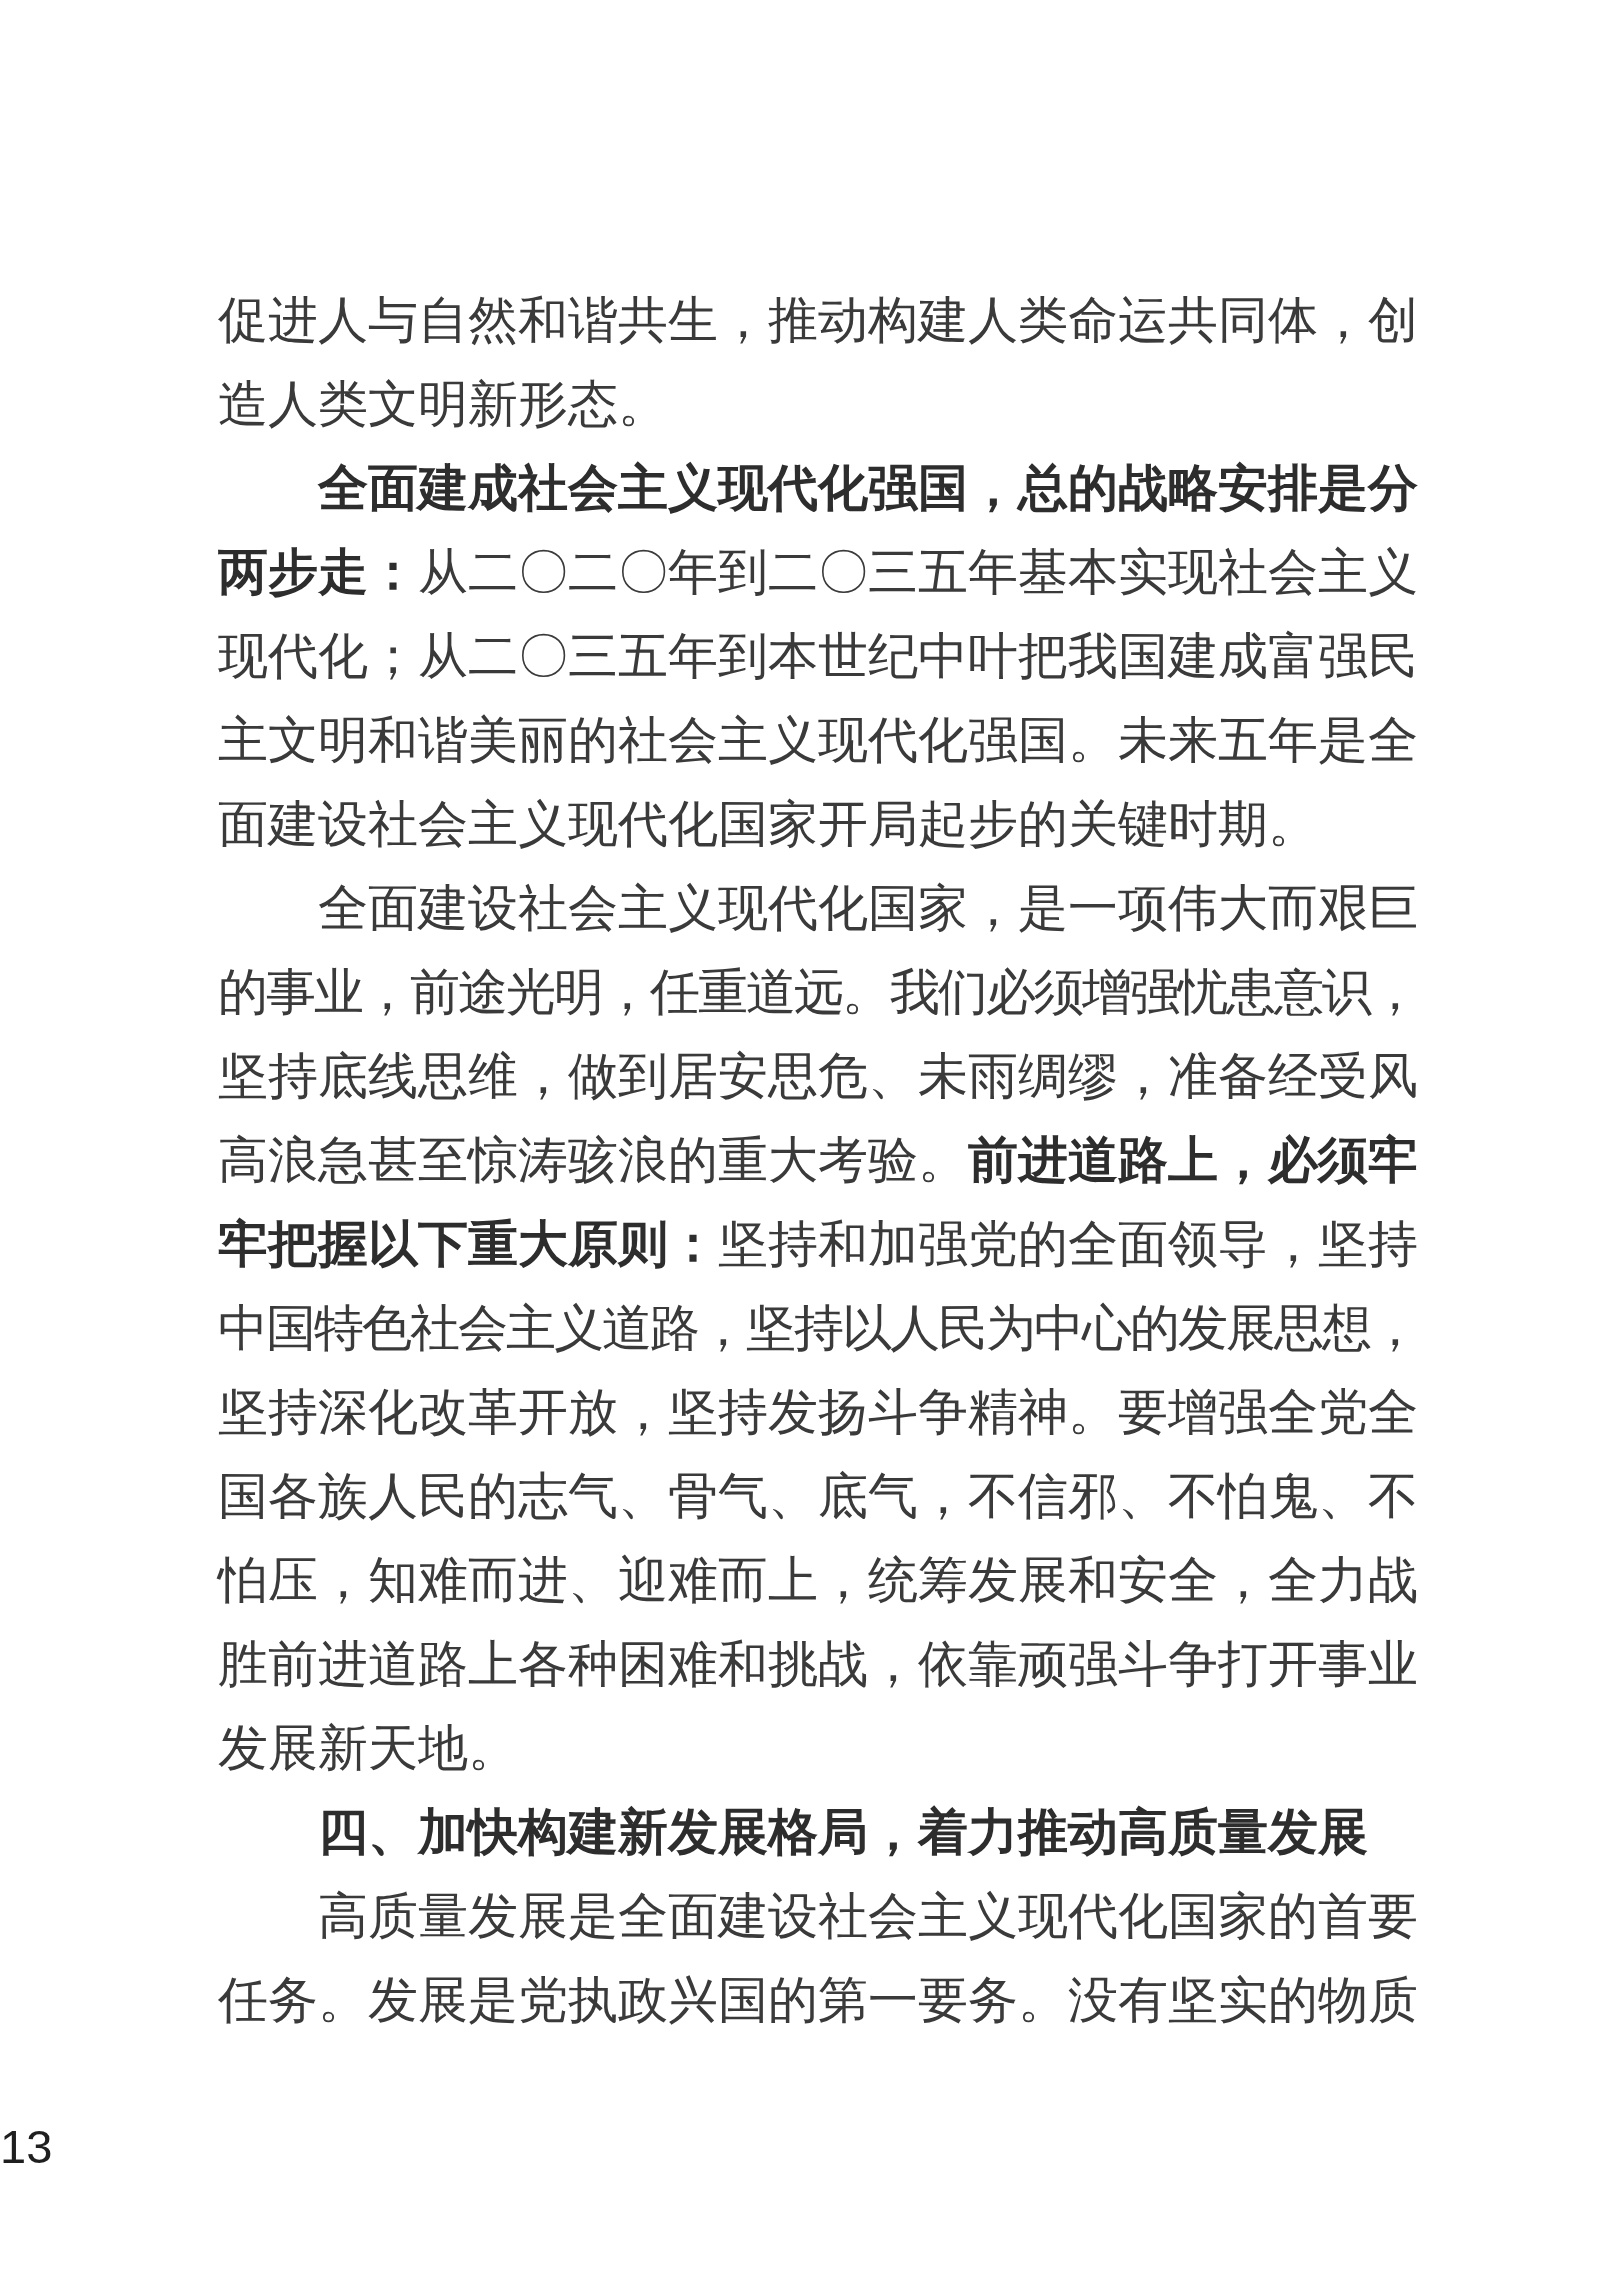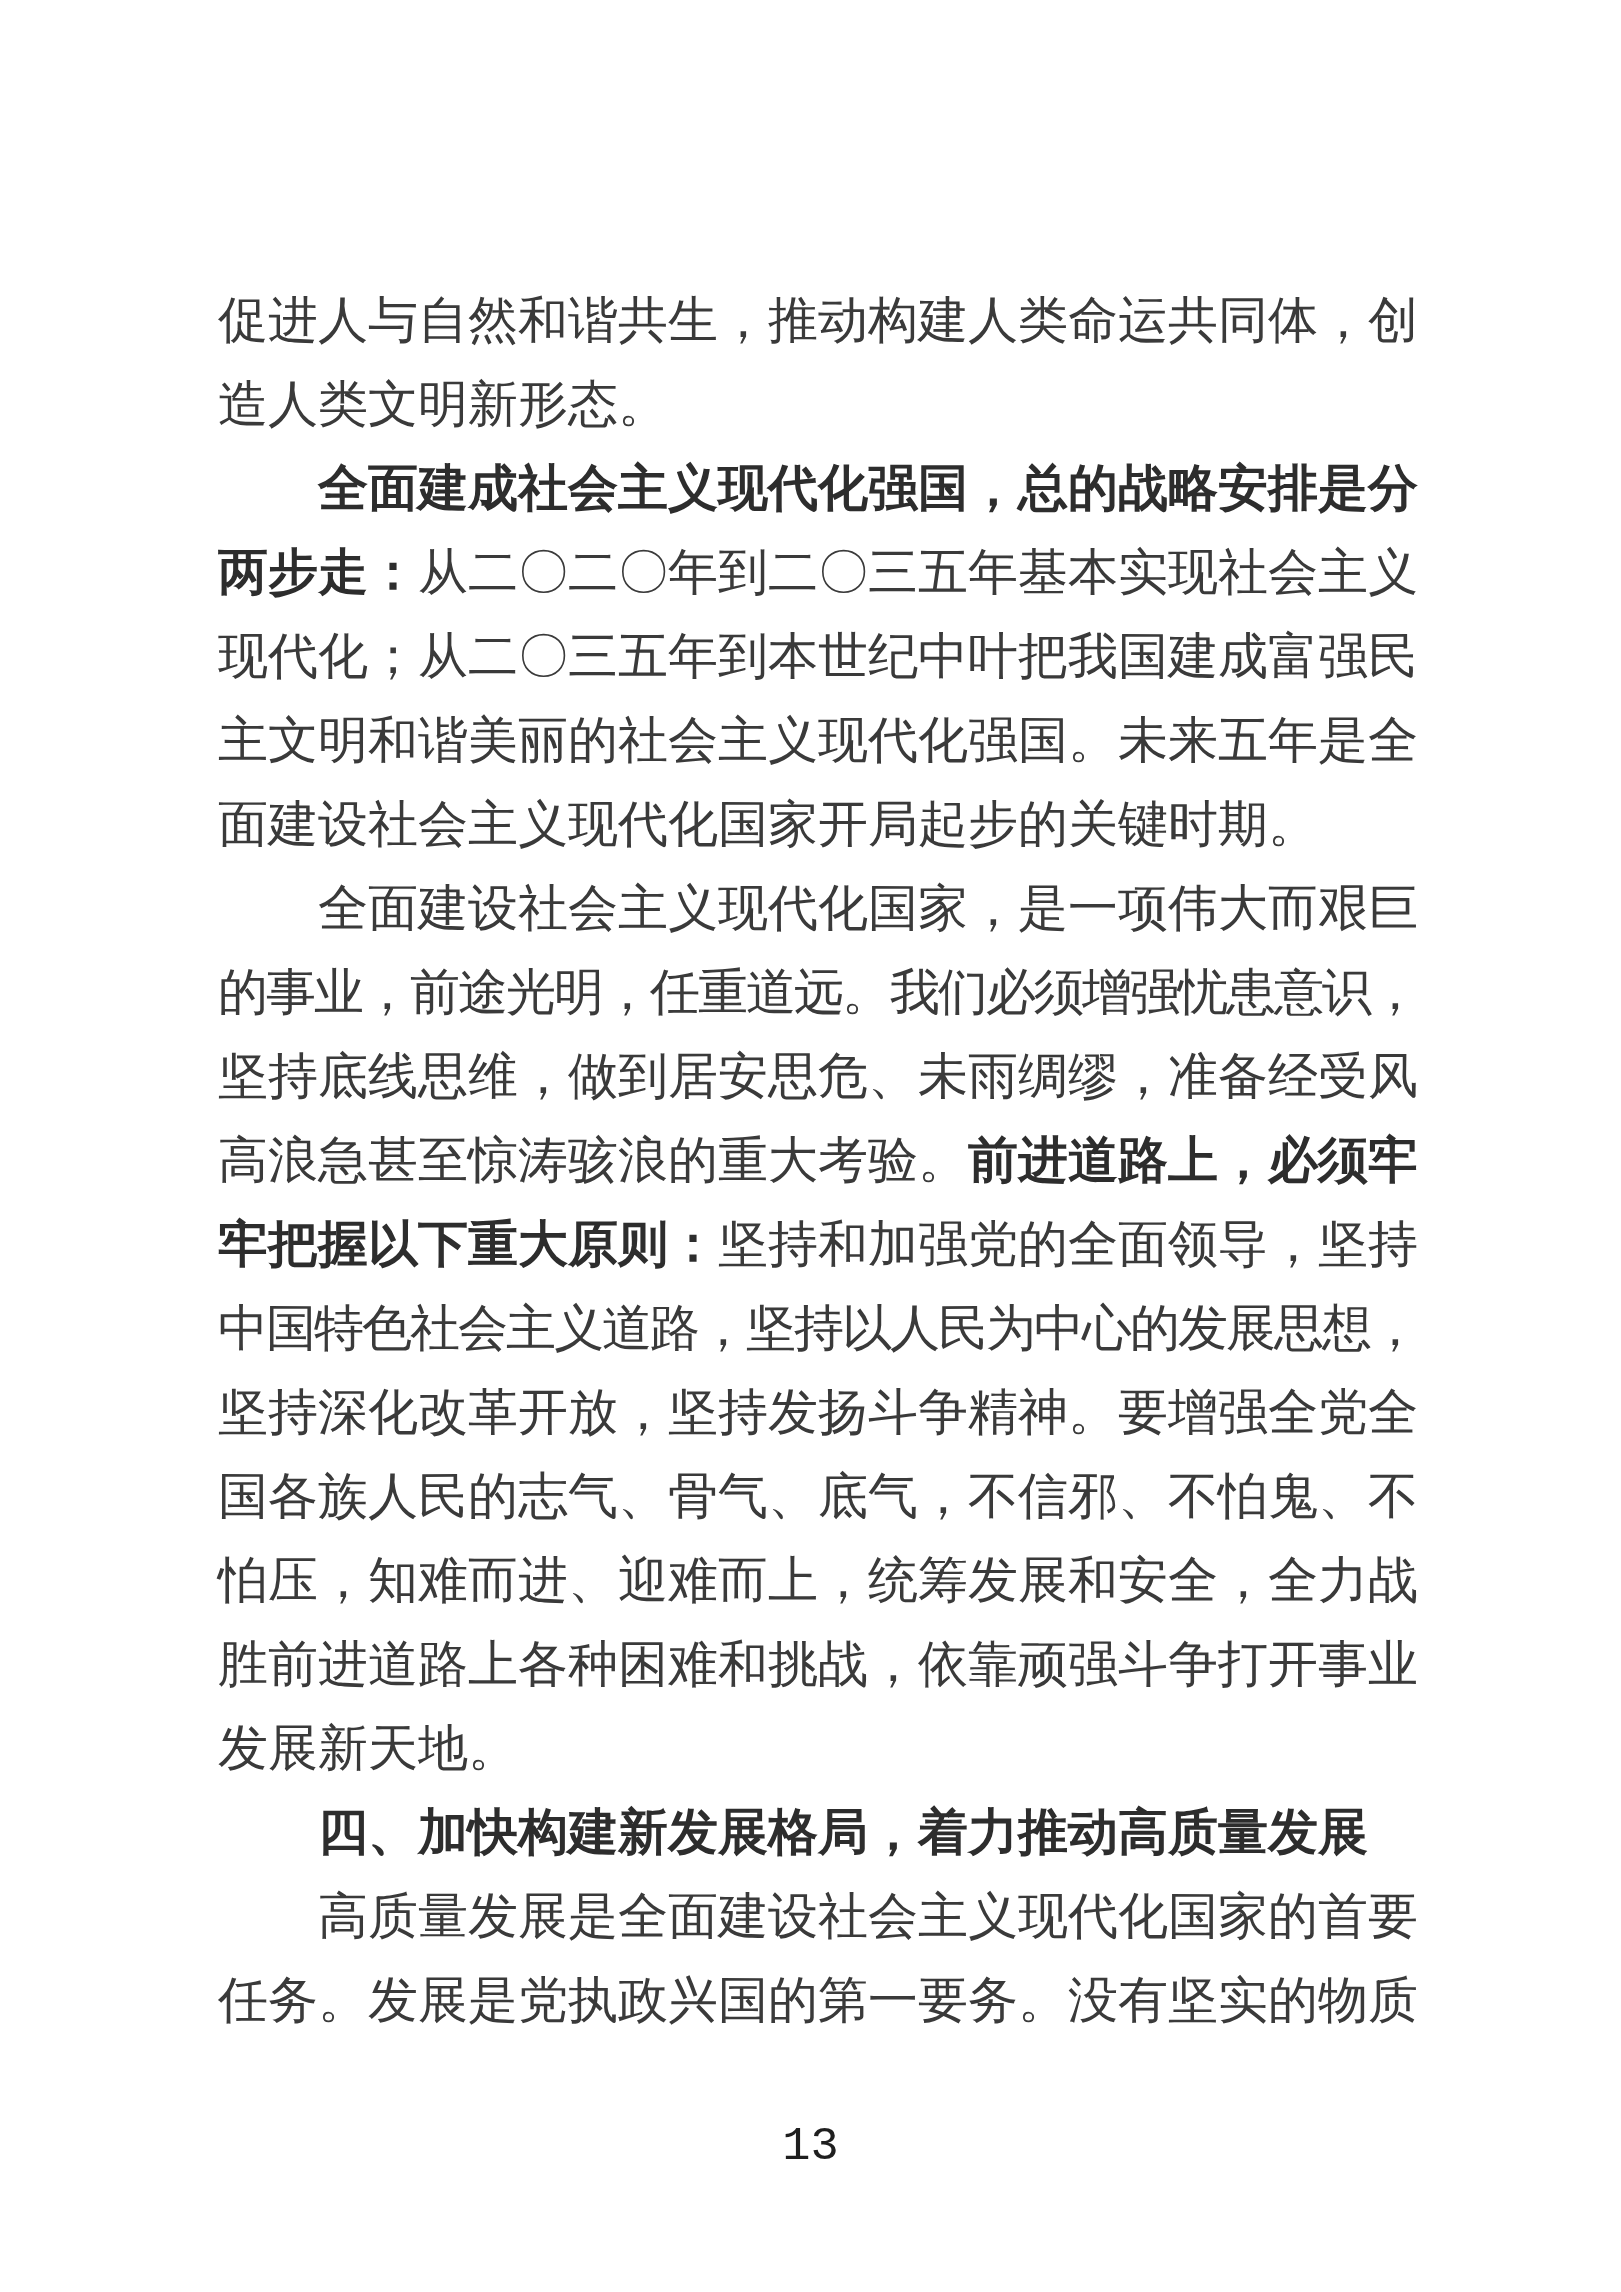--- a/index.html
+++ b/index.html
@@ -44,25 +44,25 @@
   .indent{
     display:block;
     width:100px;
     flex:0 0 100px;
   }
   .page-number{
     position:absolute;
     left:0;
     right:0;
     top:2123px;
-    text-align:center;
+    text-align:left;
     font-size:47px;
     line-height:1;
     color:#1f1f1f;
-    font-family:Liberation Mono, monospace;
+    font-family:Liberation Sans, sans-serif;
   }
 </style>
 </head>
 <body>
 
 <div class="page">
   <div class="text-block">
       <div class="para body">
         <div class="line just">
           <span class="ch">促</span>

